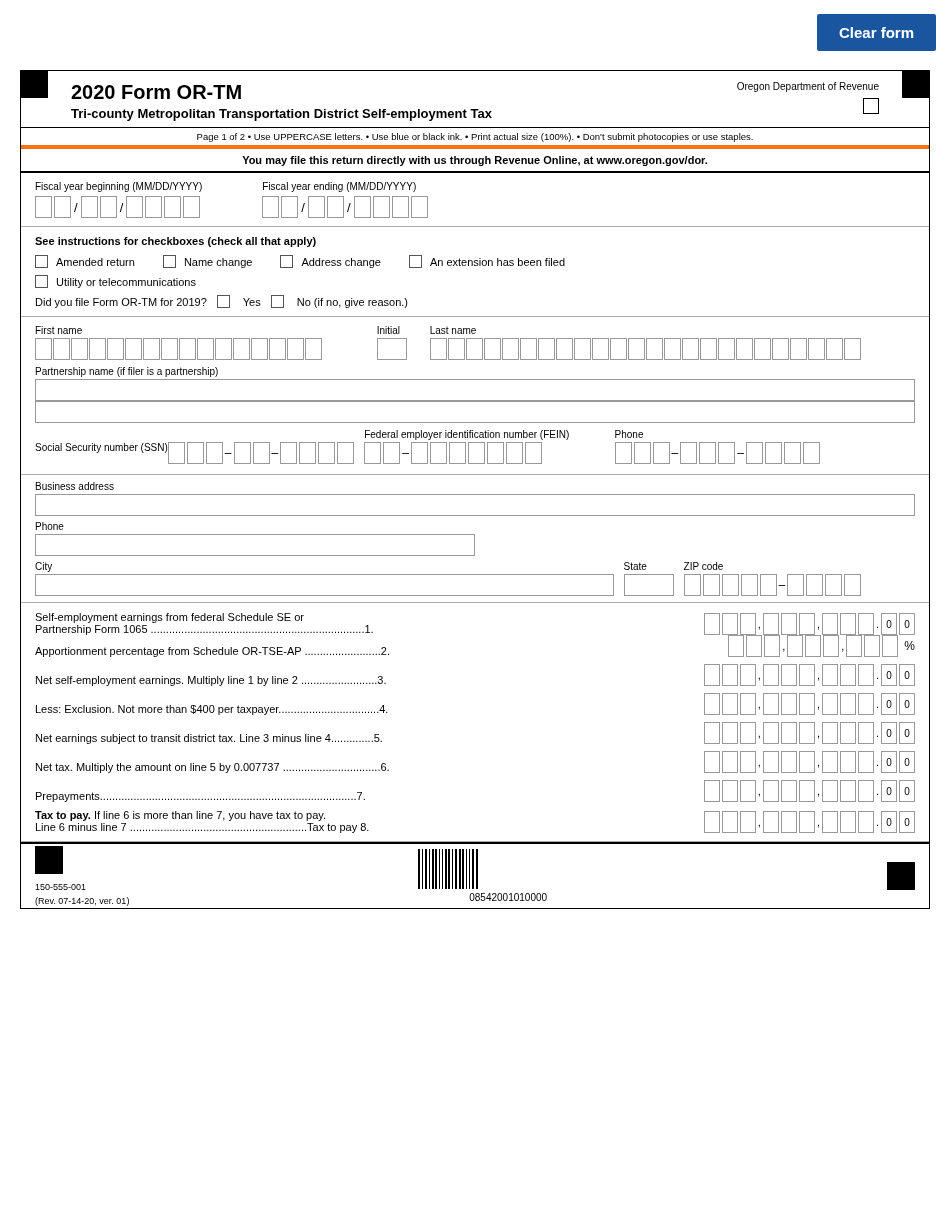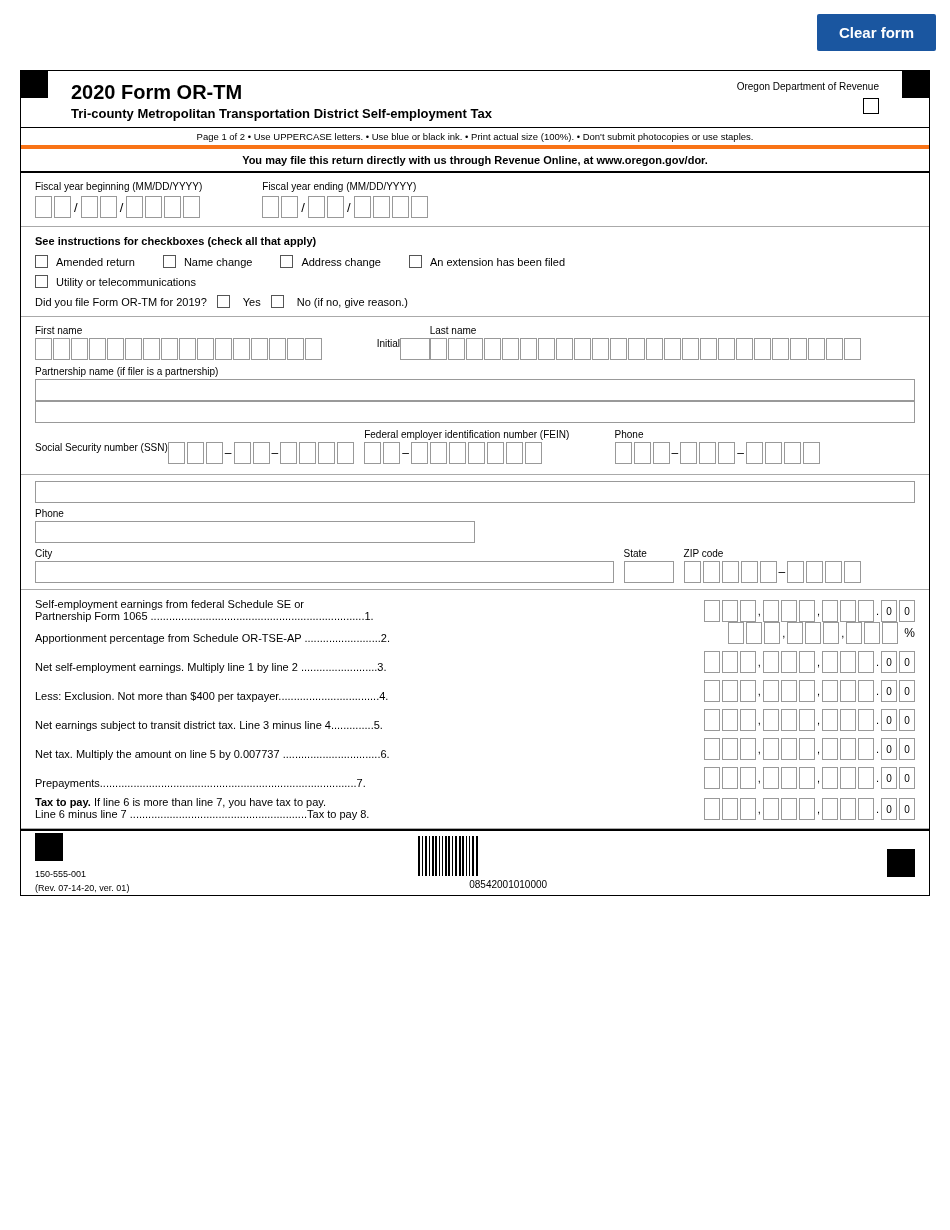--- a/index.html
+++ b/index.html
@@ -212,21 +212,21 @@
           <div class="seg-box"></div>
           <div class="seg-box"></div>
           <div class="seg-box"></div>
           <div class="seg-box"></div>
           <div class="seg-box"></div>
           <div class="seg-box"></div>
           <div class="seg-box"></div>
         </div>
       </div>
 
-      <div style="width:45px; display:flex; flex-direction:row;">
+      <div style="width:45px; display:flex; flex-direction:column;">
         <span style="font-size:10px; margin-bottom:2px;">Initial</span>
         <div style="display:flex; gap:1px;">
           <div style="border:1px solid #999; width:30px; height:22px;"></div>
         </div>
       </div>
 
       <div style="flex:3.2; display:flex; flex-direction:column;">
         <span style="font-size:10px; margin-bottom:2px;">Last name</span>
         <div style="display:flex; gap:1px;">
           <div class="seg-box"></div>
@@ -316,20 +316,21 @@
           <div class="seg-box"></div>
           <div class="seg-box"></div>
           <div class="seg-box"></div>
         </div>
       </div>
     </div>
   </div>
 
   <div style="padding:6px 14px 6px 14px; border-bottom:1px solid #aaa;">
     <div style="margin-bottom:5px;">
+      <span style="font-size:10px; display:block; margin-bottom:2px;">Business address</span>
       <div style="border:1px solid #999; height:22px; width:100%;"></div>
     </div>
     <div style="margin-bottom:5px;">
       <span style="font-size:10px; display:block; margin-bottom:2px;">Phone</span>
       <div style="border:1px solid #999; height:22px; width:50%;"></div>
     </div>
     <div style="display:flex; gap:10px; align-items:flex-end;">
       <div style="flex:3; display:flex; flex-direction:column;">
         <span style="font-size:10px; margin-bottom:2px;">City</span>
         <div style="border:1px solid #999; height:22px; width:100%;"></div>

